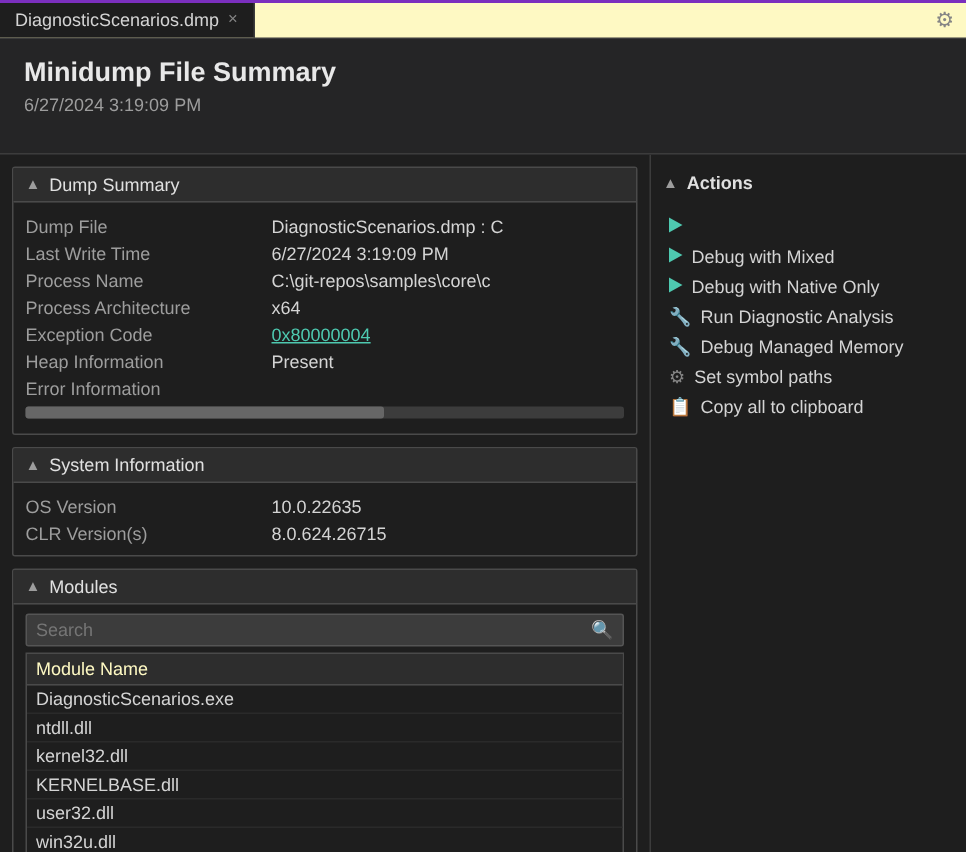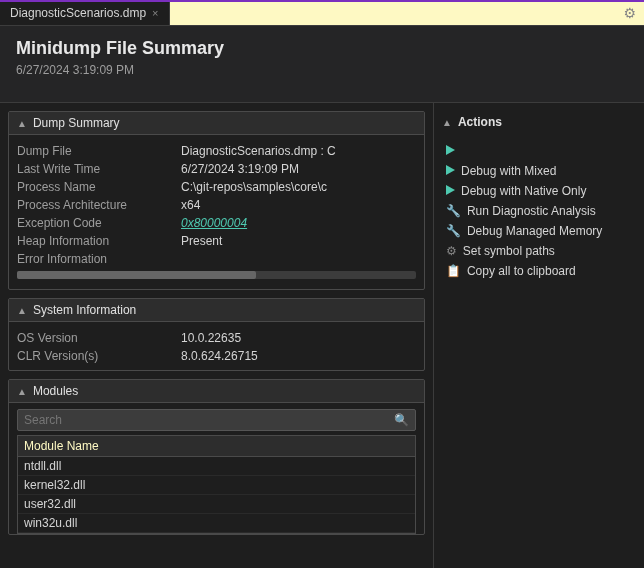--- a/index.html
+++ b/index.html
@@ -134,21 +134,20 @@
     }
     .data-value {
       color: #d4d4d4;
       font-size: 12px;
       word-break: break-all;
     }
     .data-value.link {
       color: #4ec9b0;
       text-decoration: underline;
       cursor: pointer;
-      font-style: italic;
     }
 
     
     .scrollbar-row {
       height: 12px;
       display: flex;
       align-items: center;
       margin: 2px 4px;
     }
     .scrollbar-track {
@@ -340,22 +339,24 @@
         <span class="collapse-icon">▲</span>
         <span class="section-header-text">Modules</span>
       </div>
       <div>
         <div class="search-box">
           <input class="search-input" type="text" placeholder="Search" style="">
           <span class="search-icon">🔍</span>
         </div>
         <div class="modules-table">
           <div class="modules-header">Module Name</div>
+          <div class="module-item">DiagnosticScenarios.exe</div>
           <div class="module-item">ntdll.dll</div>
           <div class="module-item">kernel32.dll</div>
+          <div class="module-item">KERNELBASE.dll</div>
           <div class="module-item">user32.dll</div>
           <div class="module-item">win32u.dll</div>
 
         </div>
       </div>
     </div>
 
   </div>
 
   <div class="right-panel">

